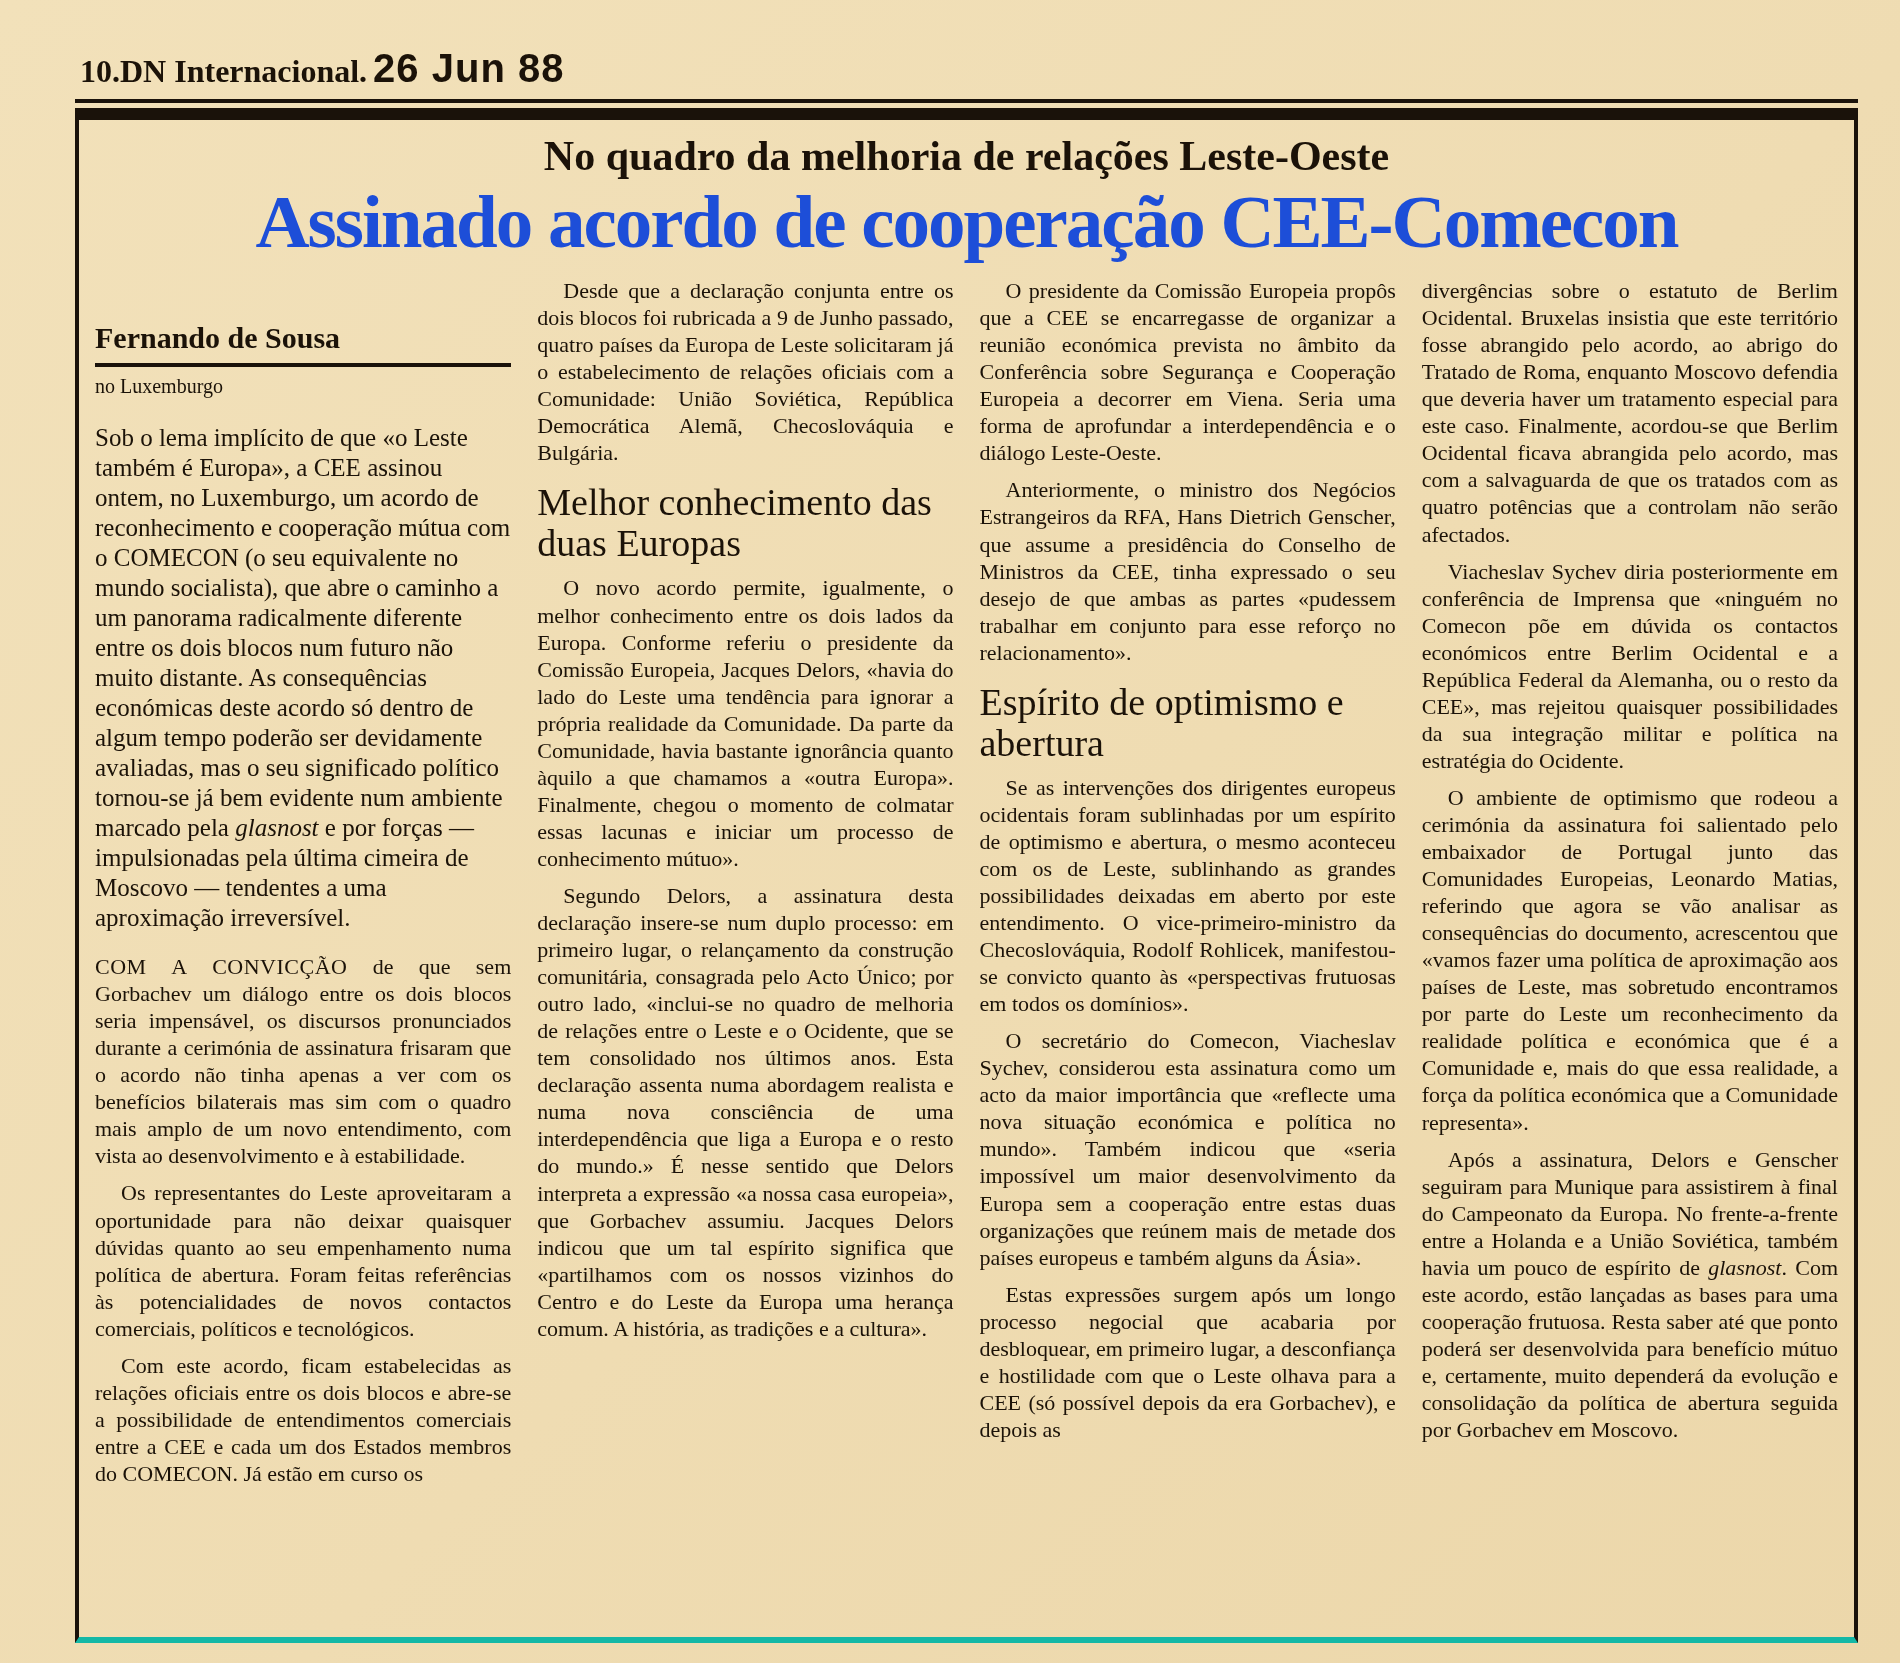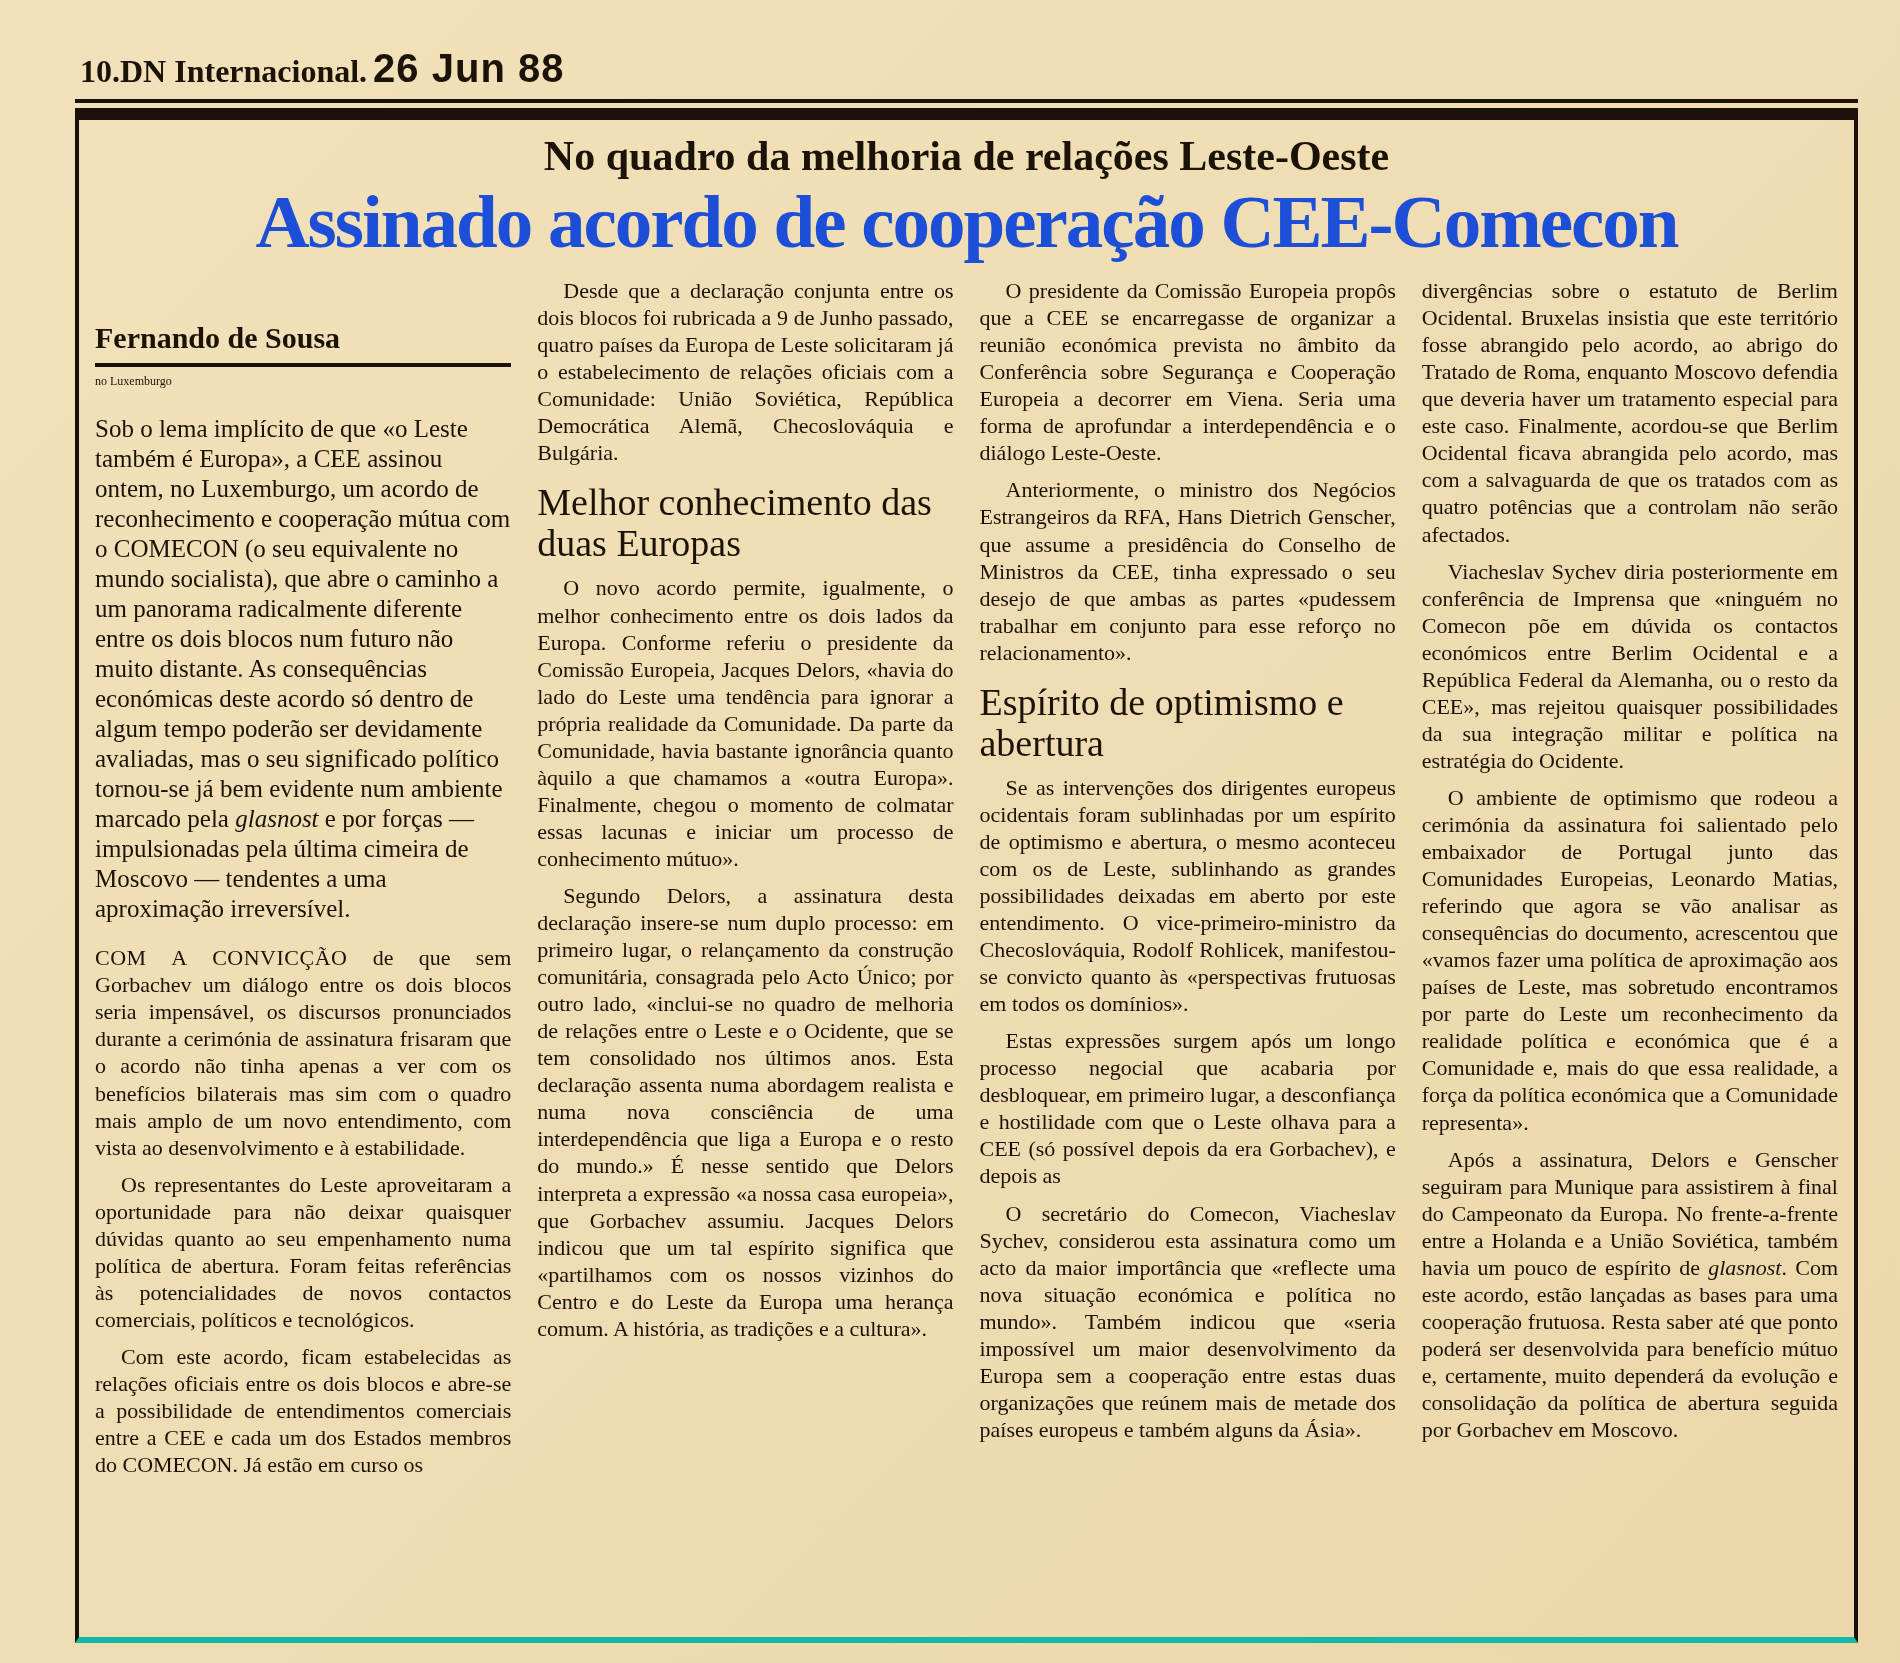--- a/index.html
+++ b/index.html
@@ -104,21 +104,21 @@
     font-size: 30px;
     line-height: 1.1;
     margin-top: 44px;
   }
   .byline-rule {
     height: 4px;
     background: #1a120a;
     margin: 9px 0 8px 0;
   }
   .dateline {
-    font-size: 12px;
+    font-size: 20px;
     line-height: 1.1;
     margin-bottom: 26px;
   }
 
   .lead {
     font-weight: 400;
     font-size: 25px;
     line-height: 1.2;
     margin: 0 0 20px 0;
     text-align: left;
@@ -180,22 +180,22 @@
         <h2 class="subhead">Melhor conhecimento das duas Europas</h2>
         <p class="body-p">O novo acordo permite, igualmente, o melhor conhecimento entre os dois lados da Europa. Conforme referiu o presidente da Comissão Europeia, Jacques Delors, «havia do lado do Leste uma tendência para ignorar a própria realidade da Comunidade. Da parte da Comunidade, havia bastante ignorância quanto àquilo a que chamamos a «outra Europa». Finalmente, chegou o momento de colmatar essas lacunas e iniciar um processo de conhecimento mútuo».</p>
         <p class="body-p">Segundo Delors, a assinatura desta declaração insere-se num duplo processo: em primeiro lugar, o relançamento da construção comunitária, consagrada pelo Acto Único; por outro lado, «inclui-se no quadro de melhoria de relações entre o Leste e o Ocidente, que se tem consolidado nos últimos anos. Esta declaração assenta numa abordagem realista e numa nova consciência de uma interdependência que liga a Europa e o resto do mundo.» É nesse sentido que Delors interpreta a expressão «a nossa casa europeia», que Gorbachev assumiu. Jacques Delors indicou que um tal espírito significa que «partilhamos com os nossos vizinhos do Centro e do Leste da Europa uma herança comum. A história, as tradições e a cultura».</p>
       </section>
 
       <section class="col">
         <p class="body-p">O presidente da Comissão Europeia propôs que a CEE se encarregasse de organizar a reunião económica prevista no âmbito da Conferência sobre Segurança e Cooperação Europeia a decorrer em Viena. Seria uma forma de aprofundar a interdependência e o diálogo Leste-Oeste.</p>
         <p class="body-p">Anteriormente, o ministro dos Negócios Estrangeiros da RFA, Hans Dietrich Genscher, que assume a presidência do Conselho de Ministros da CEE, tinha expressado o seu desejo de que ambas as partes «pudessem trabalhar em conjunto para esse reforço no relacionamento».</p>
         <h2 class="subhead">Espírito de optimismo e abertura</h2>
         <p class="body-p">Se as intervenções dos dirigentes europeus ocidentais foram sublinhadas por um espírito de optimismo e abertura, o mesmo aconteceu com os de Leste, sublinhando as grandes possibilidades deixadas em aberto por este entendimento. O vice-primeiro-ministro da Checoslováquia, Rodolf Rohlicek, manifestou-se convicto quanto às «perspectivas frutuosas em todos os domínios».</p>
+        <p class="body-p">O secretário do Comecon, Viacheslav Sychev, considerou esta assinatura como um acto da maior importância que «reflecte uma nova situação económica e política no mundo». Também indicou que «seria impossível um maior desenvolvimento da Europa sem a cooperação entre estas duas organizações que reúnem mais de metade dos países europeus e também alguns da Ásia».</p>
         <p class="body-p">Estas expressões surgem após um longo processo negocial que acabaria por desbloquear, em primeiro lugar, a desconfiança e hostilidade com que o Leste olhava para a CEE (só possível depois da era Gorbachev), e depois as</p>
-        <p class="body-p">O secretário do Comecon, Viacheslav Sychev, considerou esta assinatura como um acto da maior importância que «reflecte uma nova situação económica e política no mundo». Também indicou que «seria impossível um maior desenvolvimento da Europa sem a cooperação entre estas duas organizações que reúnem mais de metade dos países europeus e também alguns da Ásia».</p>
       </section>
 
       <section class="col">
         <p class="body-p no-indent">divergências sobre o estatuto de Berlim Ocidental. Bruxelas insistia que este território fosse abrangido pelo acordo, ao abrigo do Tratado de Roma, enquanto Moscovo defendia que deveria haver um tratamento especial para este caso. Finalmente, acordou-se que Berlim Ocidental ficava abrangida pelo acordo, mas com a salvaguarda de que os tratados com as quatro potências que a controlam não serão afectados.</p>
         <p class="body-p">Viacheslav Sychev diria posteriormente em conferência de Imprensa que «ninguém no Comecon põe em dúvida os contactos económicos entre Berlim Ocidental e a República Federal da Alemanha, ou o resto da CEE», mas rejeitou quaisquer possibilidades da sua integração militar e política na estratégia do Ocidente.</p>
         <p class="body-p">O ambiente de optimismo que rodeou a cerimónia da assinatura foi salientado pelo embaixador de Portugal junto das Comunidades Europeias, Leonardo Matias, referindo que agora se vão analisar as consequências do documento, acrescentou que «vamos fazer uma política de aproximação aos países de Leste, mas sobretudo encontramos por parte do Leste um reconhecimento da realidade política e económica que é a Comunidade e, mais do que essa realidade, a força da política económica que a Comunidade representa».</p>
         <p class="body-p p4-glasnost"><span>Após a assinatura, Delors e Genscher seguiram para Munique para assistirem à final do Campeonato da Europa. No frente-a-frente entre a Holanda e a União Soviética, também havia um pouco de espírito de </span><em>glasnost</em><span>. Com este acordo, estão lançadas as bases para uma cooperação frutuosa. Resta saber até que ponto poderá ser desenvolvida para benefício mútuo e, certamente, muito dependerá da evolução e consolidação da política de abertura seguida por Gorbachev em Moscovo.</span></p>
       </section>
 
     </div>

